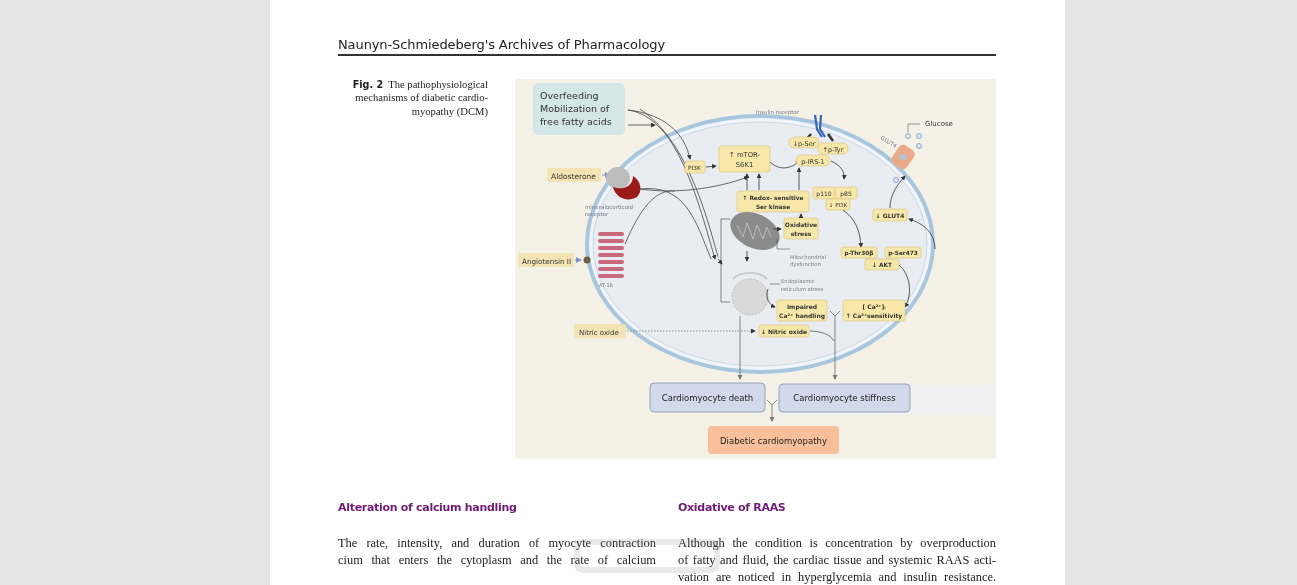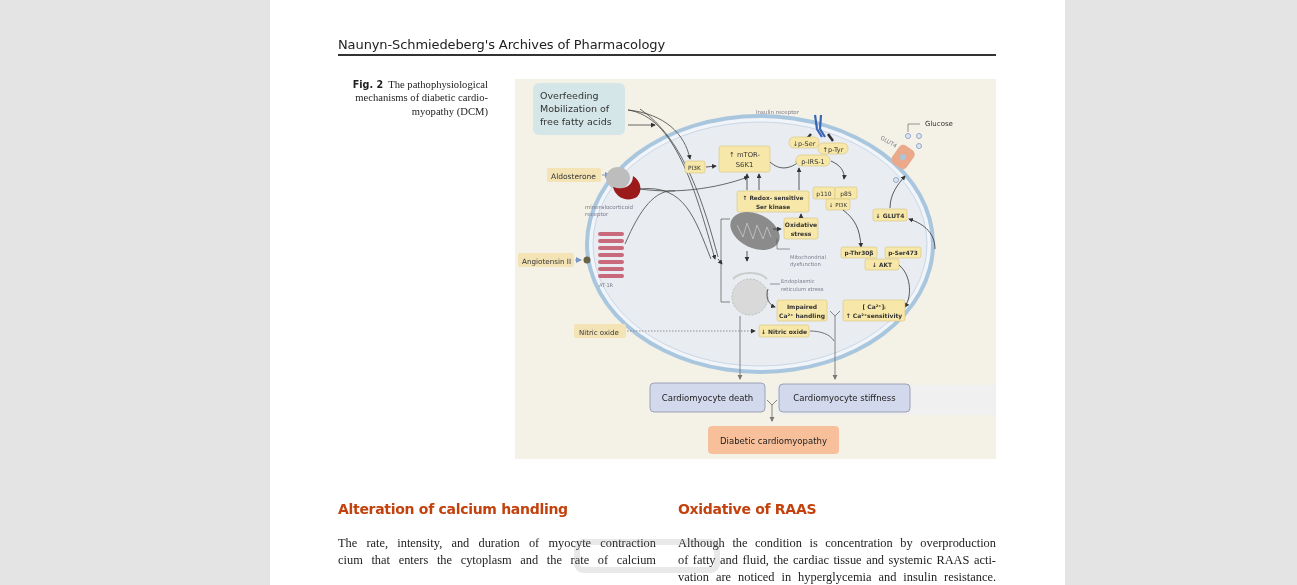--- a/index.html
+++ b/index.html
@@ -4,21 +4,21 @@
 <style>
   html, body { margin:0; padding:0; }
   body { width:1297px; height:585px; background:#e4e4e4; position:relative; overflow:hidden; font-family:"Liberation Serif", serif; }
   .page { position:absolute; left:270px; top:0; width:795px; height:585px; background:#ffffff; }
   .running-head { position:absolute; left:68px; top:37px; font-family:"DejaVu Sans", sans-serif; font-size:13px; color:#222; letter-spacing:-0.1px; }
   .head-rule { position:absolute; left:68px; top:54px; width:658px; height:1.5px; background:#333; }
   .caption { position:absolute; left:68px; top:78px; width:150px; font-size:10.6px; line-height:13.4px; color:#222;text-align:right; }
   .caption .lab { font-family:"DejaVu Sans", sans-serif; font-weight:bold; font-size:9.6px; }
   .figure { position:absolute; left:245px; top:79px; width:481px; height:380px; }
   .figure svg { display:block; }
-  .sec-title { position:absolute; top:501px; font-family:"DejaVu Sans", sans-serif; font-weight:bold; font-size:14px; color:#c2410c; letter-spacing:-0.3px; }
+  .sec-title { position:absolute; top:501px; font-family:"DejaVu Sans", sans-serif; font-weight:bold; font-size:11px; color:#701a75; letter-spacing:-0.3px; }
   .body-text { position:absolute; top:535px; width:318px; font-size:12.4px; line-height:17.2px; color:#222; text-align:justify; }
   .body-text span { display:block; white-space:nowrap; text-align-last:justify; }
   .watermark { position:absolute; left:297px; top:522px; width:160px; height:60px; opacity:0.18; }
   svg text { font-family:"DejaVu Sans", sans-serif; }
 </style>
 </head>
 <body>
 
 <div class="page">
   <div class="running-head">Naunyn-Schmiedeberg's Archives of Pharmacology</div>

